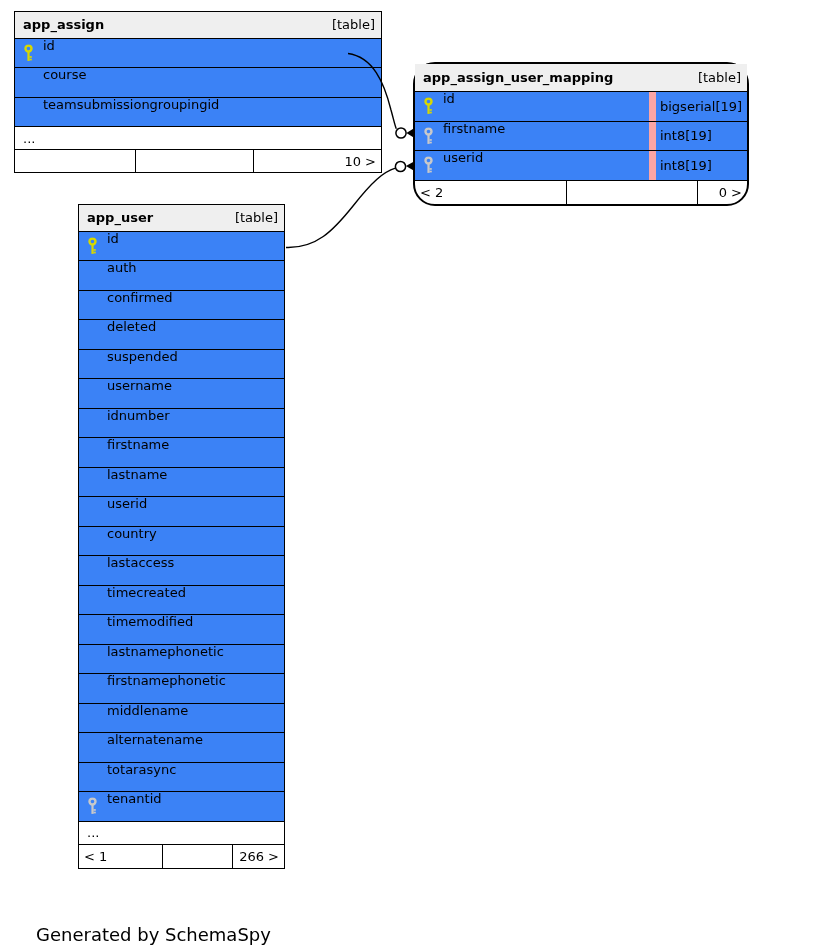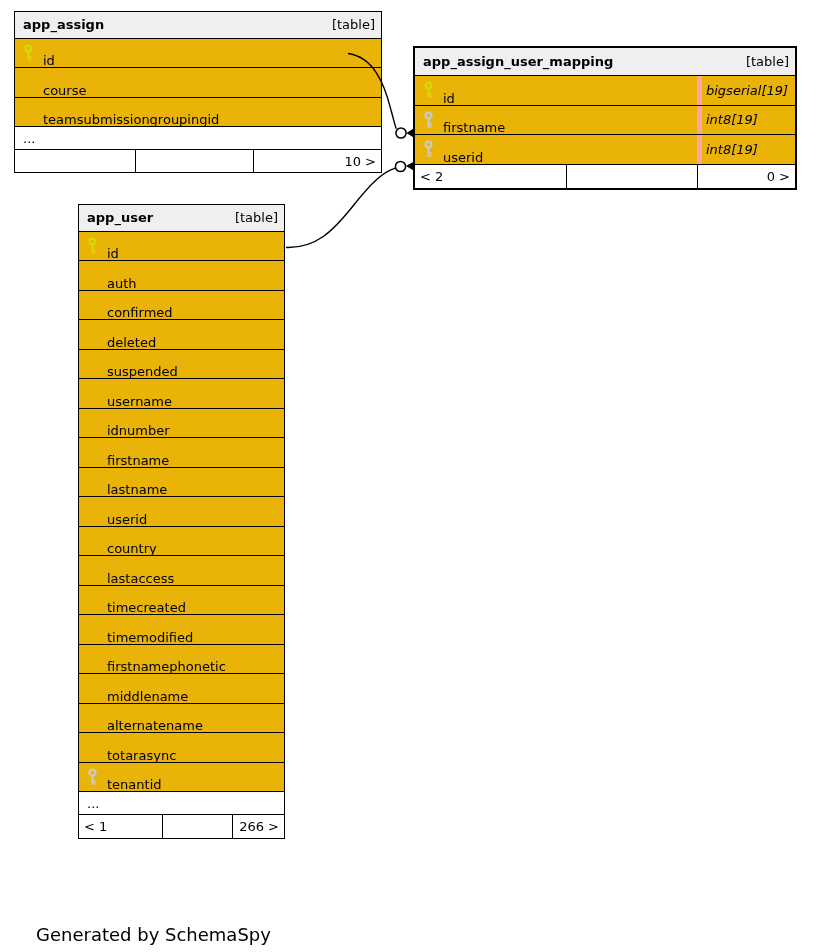--- a/index.html
+++ b/index.html
@@ -22,59 +22,58 @@
   .thead {
     display:flex; justify-content:space-between; align-items:center;
     height:25.5px; padding:0 6px 0 8px; background:#efefef;
     box-sizing:border-box;
   }
   .focus .thead { height:27px; }
   .tname { font-weight:bold; }
   .tkind { font-weight:normal; }
 
   .row {
-    position:relative; display:flex; align-items:flex-end;
+    position:relative; display:flex; align-items:flex-start;
     height:29.5px; border-top:1px solid #000; box-sizing:border-box;
-    background:#eab308;
+    background:#3b82f6;
   }
   .cname { margin-left:28px; white-space:nowrap; }
   .keyicon {
     position:absolute; left:9px; top:50%; transform:translateY(-50%);
     width:9px; height:17px; display:block;
   }
   .pkcol .keyicon { color:#d8d800; }
   .fkcol .keyicon { color:#c9c9c9; }
 
   .withtype .cname { flex:1; }
   .ctype {
     width:98px; align-self:stretch; display:flex; align-items:center;
-    border-left:5px solid #fca5a5; padding-left:4px; box-sizing:border-box;
+    border-left:7px solid #fca5a5; padding-left:4px; box-sizing:border-box;
     white-space:nowrap;
-    font-style:italic;
   }
 
   .dots {
     display:flex; align-items:center; height:23px; padding-left:8px;
     border-top:1px solid #000; box-sizing:border-box;
   }
 
   .tfoot { display:flex; height:23px; border-top:1px solid #000; box-sizing:border-box; }
   .focus .tfoot { height:24.5px; }
   #t-app-user .tfoot { height:24px; }
   .fc { display:flex; align-items:center; box-sizing:border-box; }
   .fc.c1 { padding-left:5px; }
   .fc.c2, .fc.c3 { border-left:1px solid #000;margin-left:16px; }
   .fc.c3 { flex:1; justify-content:flex-end; padding-right:5px; }
   #t-app-assign .c1 { width:104px; } #t-app-assign .c2 { width:102px; }
   #t-mapping   .c1 { width:135px; } #t-mapping   .c2 { width:115px; }
   #t-app-user  .c1 { width:67px;  } #t-app-user  .c2 { width:54px;  }
 
   
   #t-app-assign { left:14px;  top:11px;  width:368px; }
-  #t-mapping    { left:413px; top:46px;  width:384px; }
+  #t-mapping    { left:413px; top:62px;  width:336px;border-radius:22px; }
   #t-app-user   { left:78px;  top:204px; width:207px; }
 
   
   svg.rels {
     position:absolute; left:0; top:0; width:816px; height:952px;
     z-index:2; pointer-events:none;
   }
 
   .credit {
     position:absolute; left:15px; top:924px; font-size:18px; z-index:1;margin-left:21px;
@@ -227,20 +226,23 @@
     <div class="row">
         <span class="cname">lastaccess</span>
       </div>
     <div class="row">
         <span class="cname">timecreated</span>
       </div>
     <div class="row">
         <span class="cname">timemodified</span>
       </div>
     <div class="row">
+        <span class="cname">lastnamephonetic</span>
+      </div>
+    <div class="row">
         <span class="cname">firstnamephonetic</span>
       </div>
     <div class="row">
         <span class="cname">middlename</span>
       </div>
     <div class="row">
         <span class="cname">alternatename</span>
       </div>
     <div class="row">
         <span class="cname">totarasync</span>

